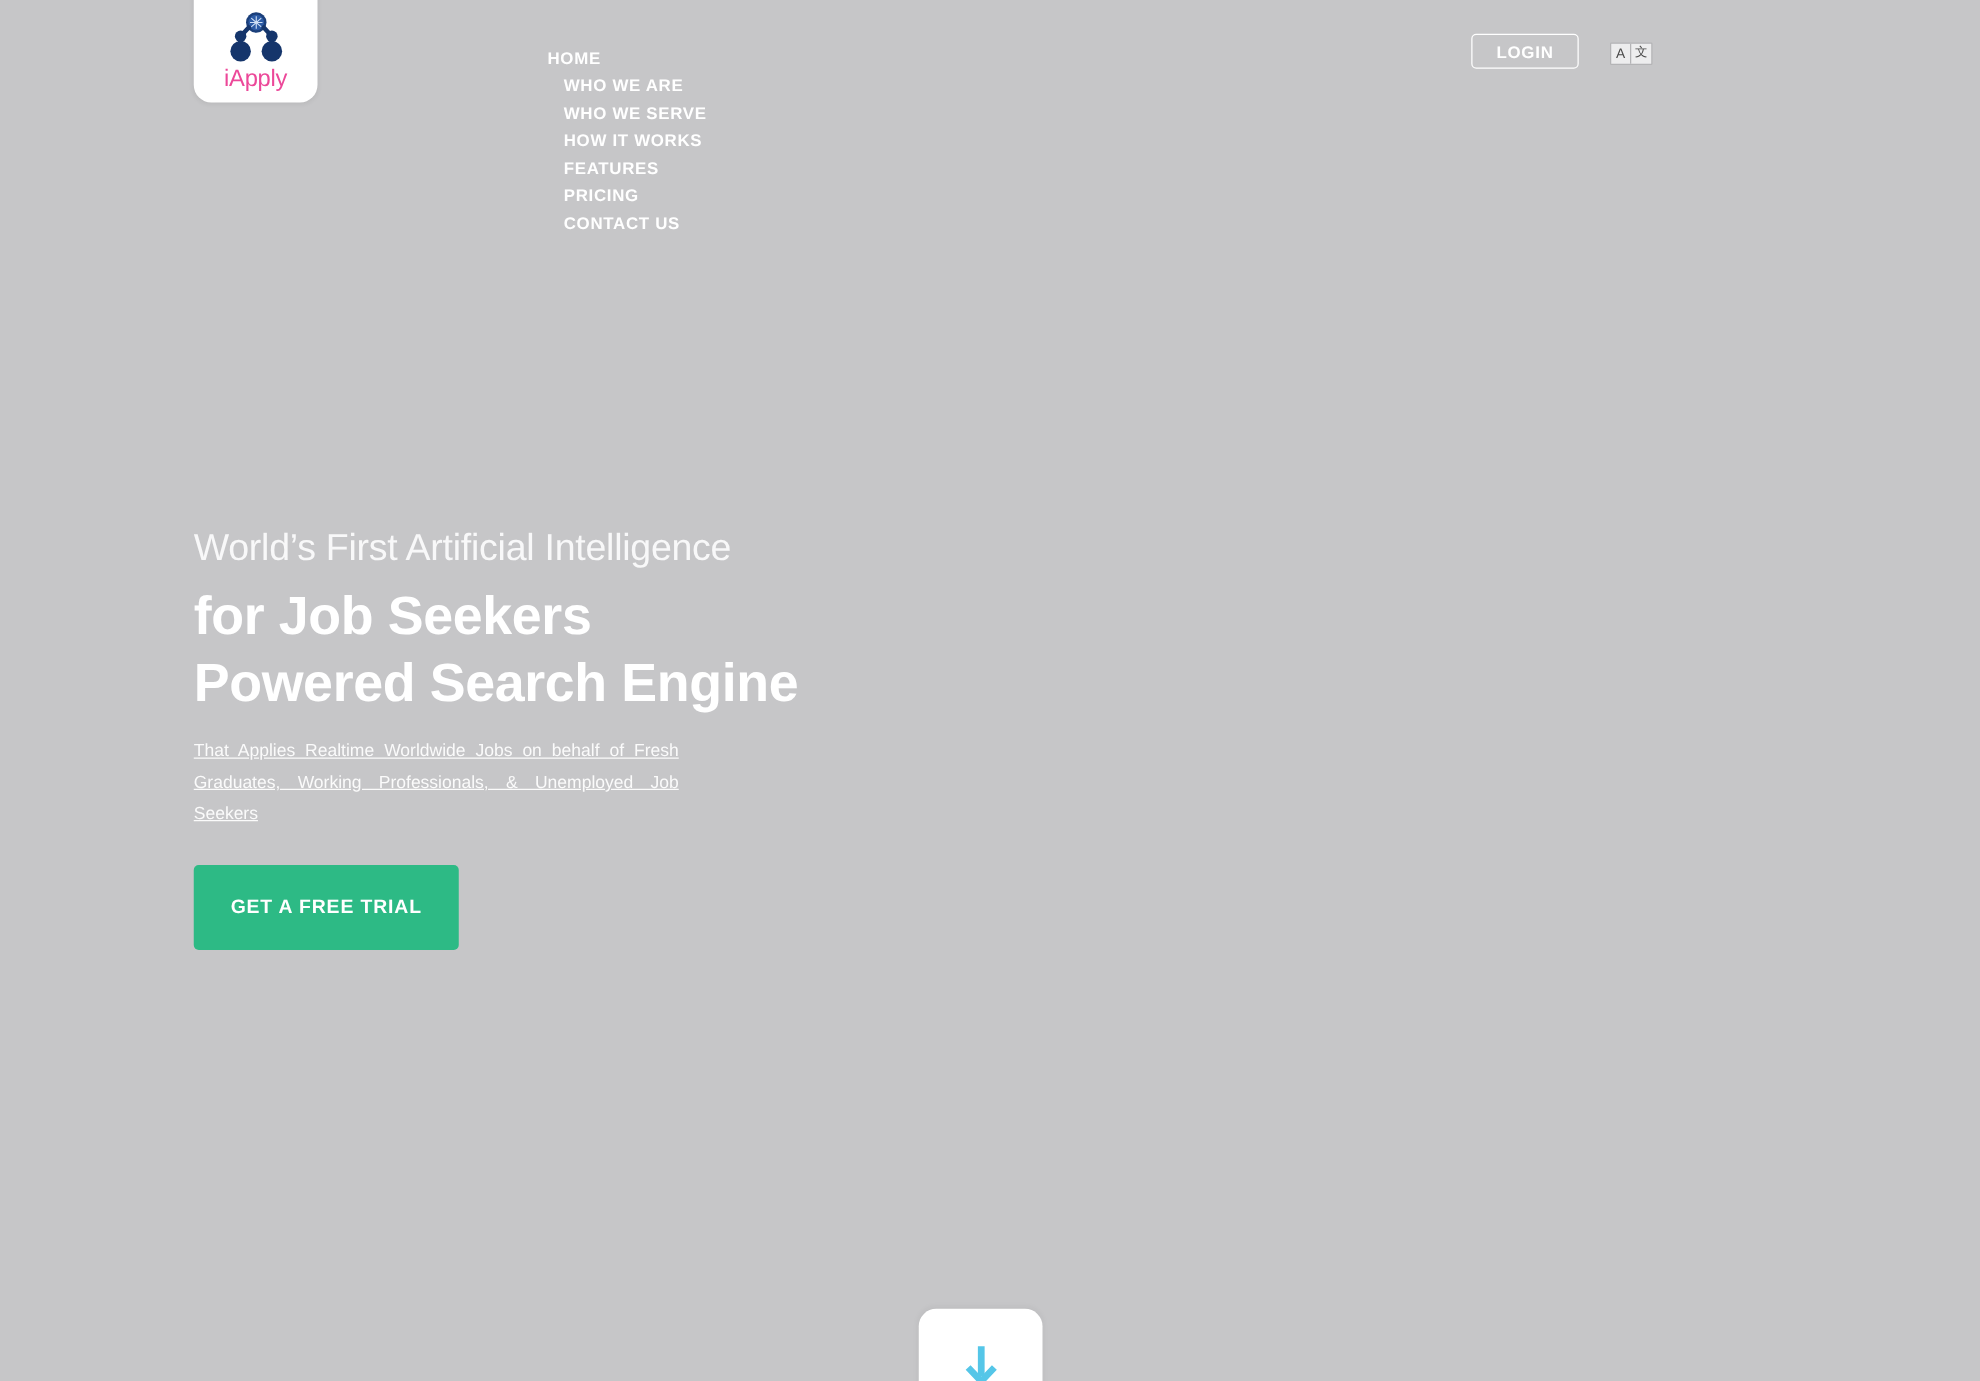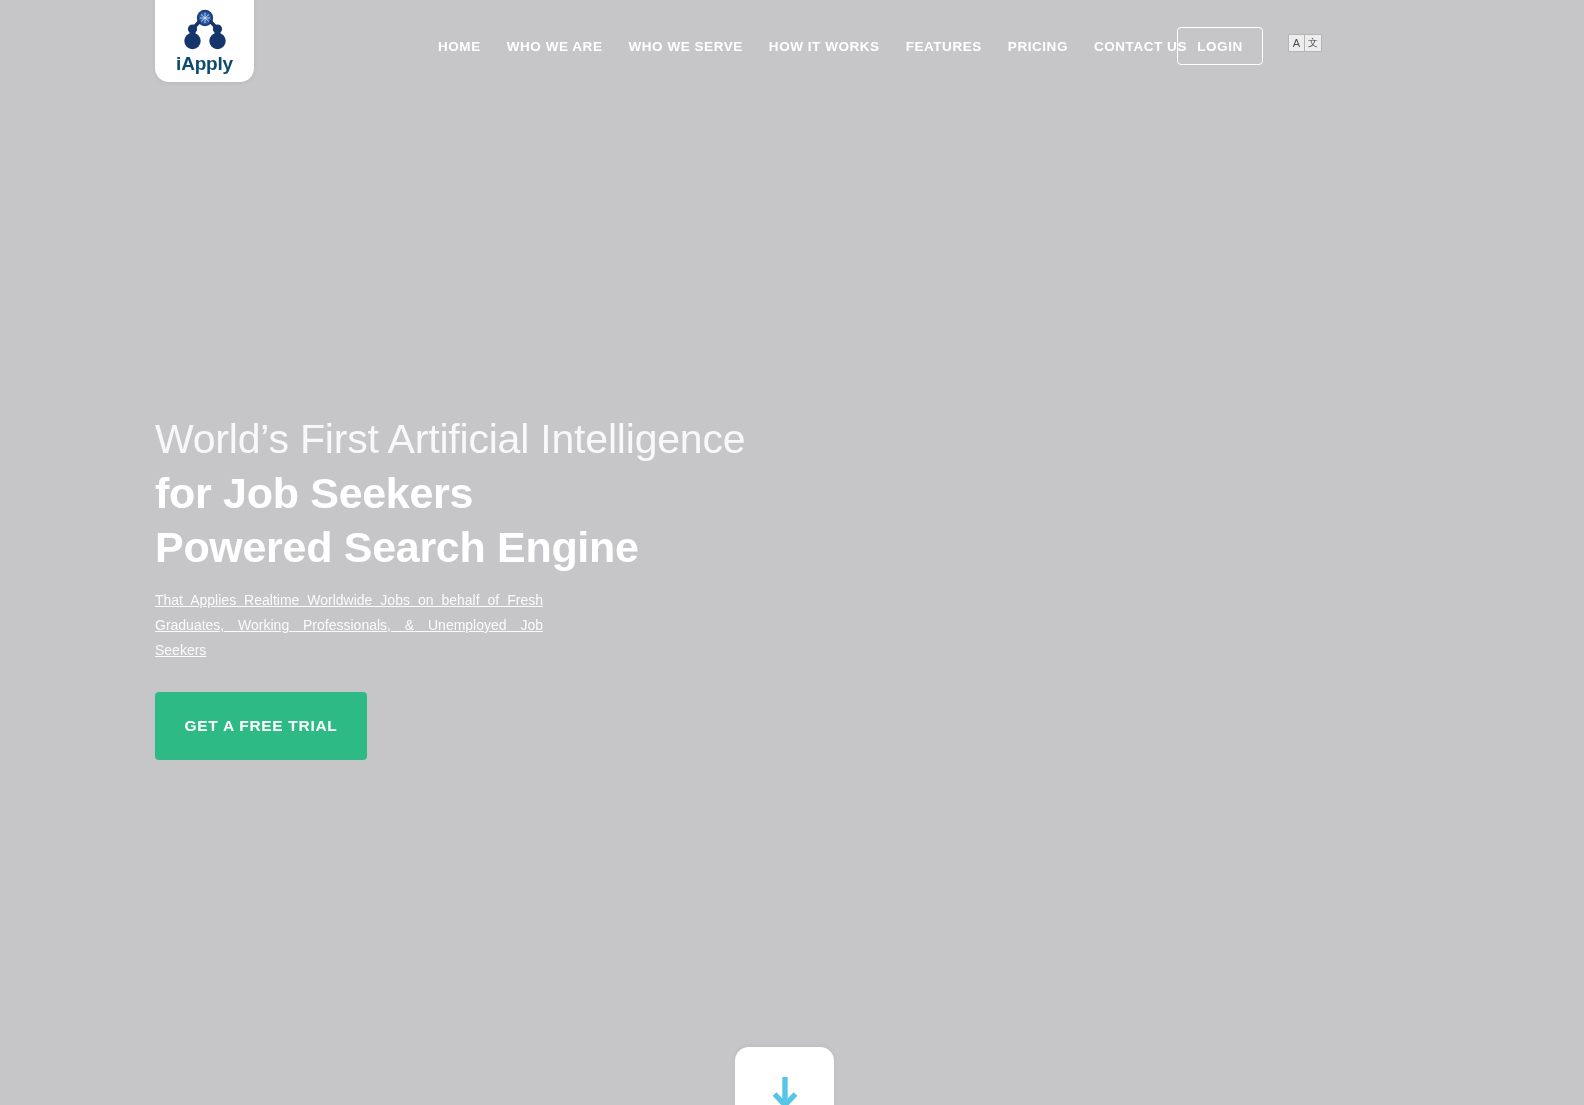--- a/index.html
+++ b/index.html
@@ -45,54 +45,55 @@
 
   .logo-mark {
     width: 52px;
     height: 44px;
     display: block;
     margin-bottom: 1px;
   }
 
   .logo-word {
     font-size: 19px;
-    font-weight: bold;
-    color: #0c4a6e;
+    font-weight: normal;
+    color: #ec4899;
     letter-spacing: -0.2px;
     line-height: 1;
   }
 
   .nav {
     position: absolute;
     left: 438px;
     top: 36px;
     display: flex;
     align-items: flex-start;
     gap: 0px;
+    flex-direction: column;
   }
 
   .nav-item {
     color: #ffffff;
     font-size: 13.5px;
     font-weight: bold;
     letter-spacing: 0.55px;
     text-transform: uppercase;
     padding: 4px 13px;
     white-space: nowrap;
     cursor: pointer;
     line-height: 14px;
   }
   .nav-item:first-child { padding-left: 0; }
 
   .login-btn {
     position: absolute;
     left: 1177px;
     top: 27px;
     width: 86px;
-    height: 38px;
+    height: 28px;
     border: 1.6px solid #ffffff;
     border-radius: 4px;
     background: transparent;
     color: #ffffff;
     font-size: 13.5px;
     font-weight: bold;
     letter-spacing: 0.6px;
     text-transform: uppercase;
     display: flex;
     align-items: center;
@@ -127,21 +128,21 @@
 
   
   .hero {
     position: absolute;
     left: 155px;
     top: 412px;
     width: 700px;
   }
 
   .hero-line-light {
-    font-size: 41px;
+    font-size: 30px;
     font-weight: 300;
     color: rgba(255,255,255,0.88);
     line-height: 54px;
     letter-spacing: -0.2px;
     white-space: nowrap;
   }
 
   .hero-line-bold {
     font-size: 43px;
     font-weight: bold;

